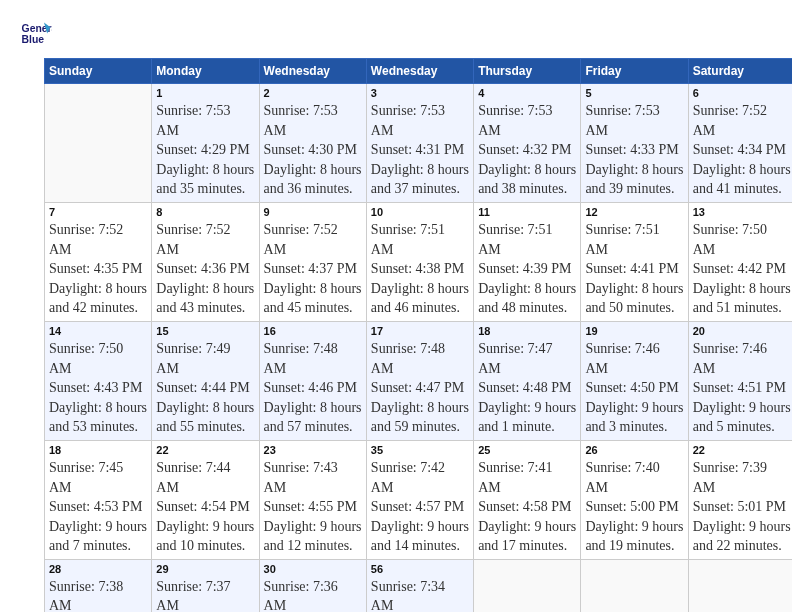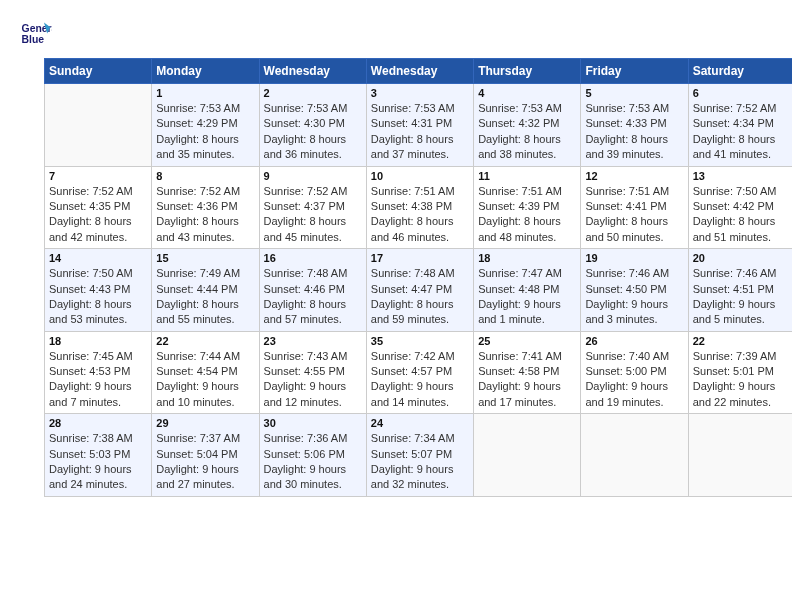--- a/index.html
+++ b/index.html
@@ -79,23 +79,24 @@
     tbody tr:nth-child(even) td {
       background: #fff;
     }
     .day-num {
       font-size: 11px;
       font-weight: bold;
       margin-bottom: 2px;
       color: #111;
     }
     .cell-content {
-      font-size: 11px;
+      font-size: 14px;
       line-height: 1.4;
       color: #333;
+      font-family: Liberation Serif, serif;
     }
     .empty-cell {
       background: #f9f9f9 !important;
     }
   </style>
 </head>
 <body>
 
 <div class="container">
   <div class="header-row">
@@ -253,21 +254,21 @@
           </td>
           <td>
             <div class="day-num">29</div>
             <div class="cell-content">Sunrise: 7:37 AM<br>Sunset: 5:04 PM<br>Daylight: 9 hours and 27 minutes.</div>
           </td>
           <td>
             <div class="day-num">30</div>
             <div class="cell-content">Sunrise: 7:36 AM<br>Sunset: 5:06 PM<br>Daylight: 9 hours and 30 minutes.</div>
           </td>
           <td>
-            <div class="day-num">24</div>
+            <div class="day-num">56</div>
             <div class="cell-content">Sunrise: 7:34 AM<br>Sunset: 5:07 PM<br>Daylight: 9 hours and 32 minutes.</div>
           </td>
           <td class="empty-cell"></td>
           <td class="empty-cell"></td>
           <td class="empty-cell"></td>
         </tr>
       </tbody>
   </table>
 </div>
 

